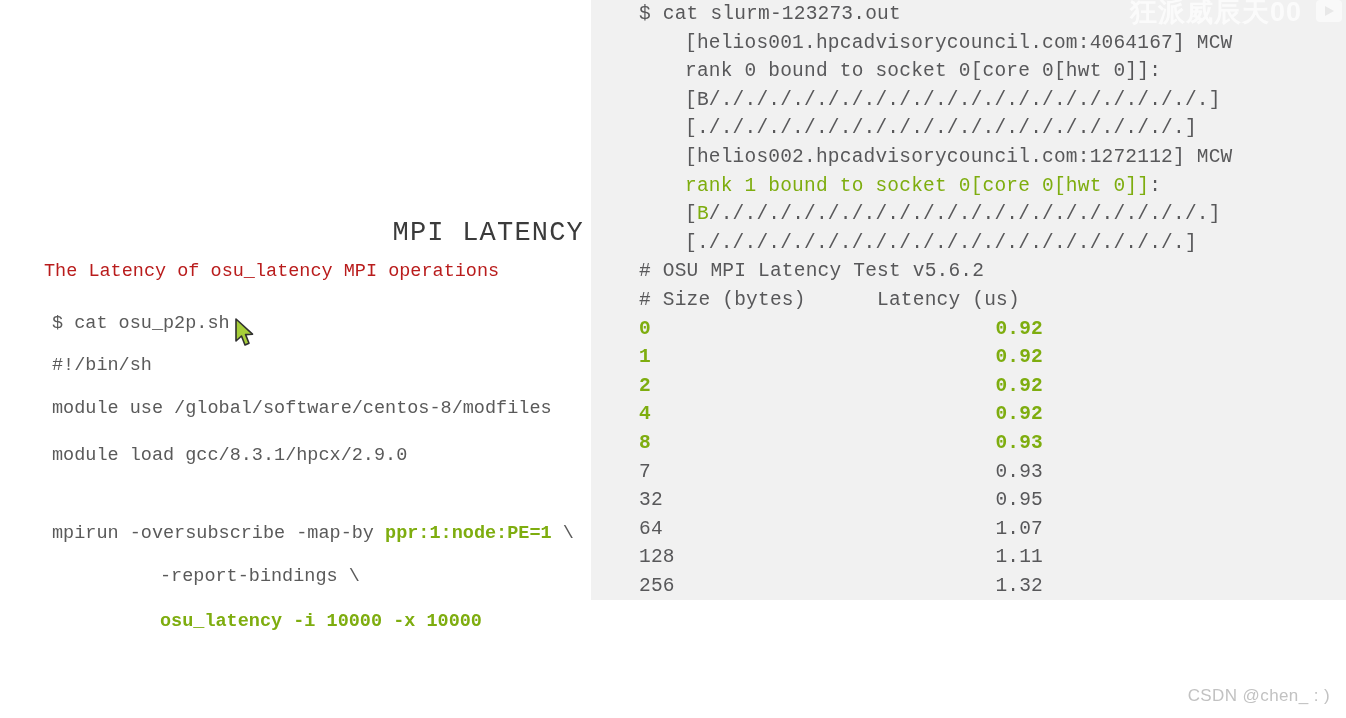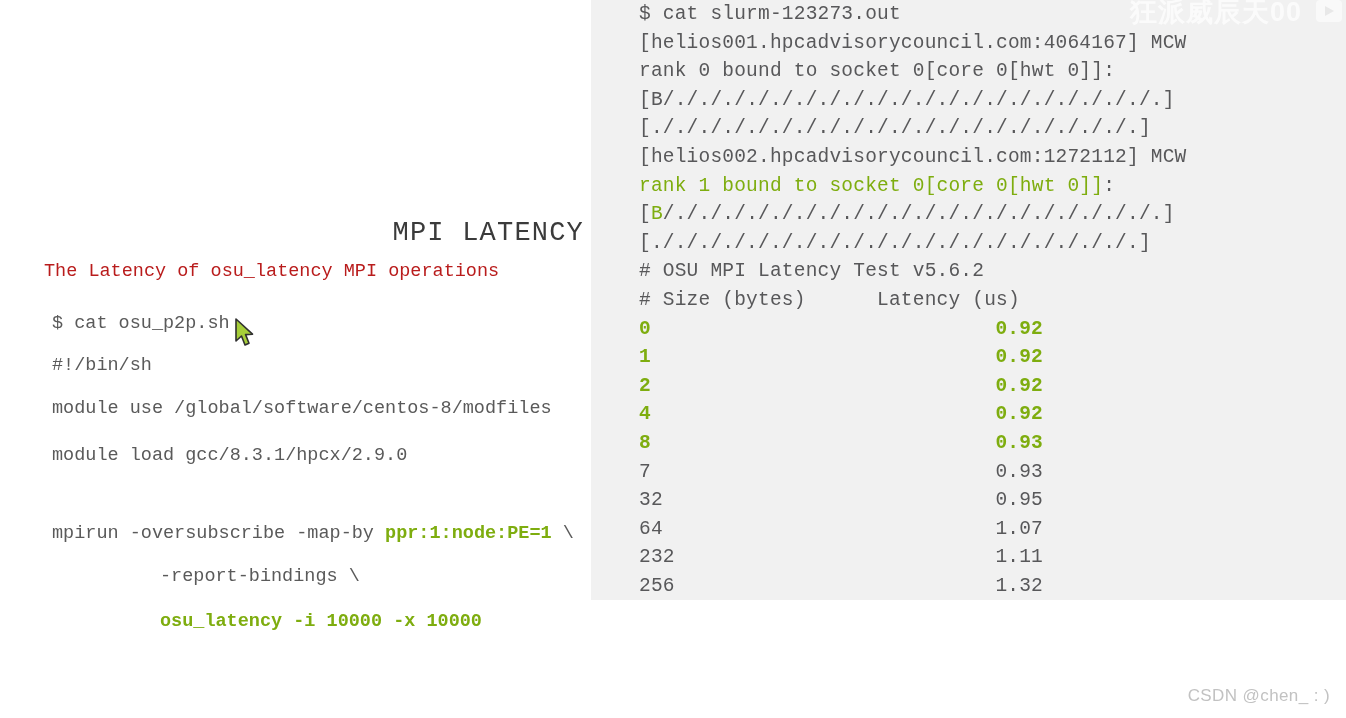--- a/index.html
+++ b/index.html
@@ -86,20 +86,21 @@
   .term-line {
     font-size: 19.5px;
     line-height: 28.6px;
     color: #58585a;
     white-space: pre;
     letter-spacing: 0.2px;
   }
   .term-line.wrap {
     white-space: pre-wrap;
     word-break: break-all;
+    margin-left: 46px;
   }
   .g      { color: #7ead0f; font-weight: normal; }
 
   
   .row {
     display: flex;
     font-size: 19.5px;
     line-height: 28.6px;
     letter-spacing: 0.2px;
   }
@@ -231,21 +232,21 @@
         </div>
         <div class="row">
           <span class="sz">32</span>
           <span class="lat">0.95</span>
         </div>
         <div class="row">
           <span class="sz">64</span>
           <span class="lat">1.07</span>
         </div>
         <div class="row">
-          <span class="sz">232</span>
+          <span class="sz">128</span>
           <span class="lat">1.11</span>
         </div>
         <div class="row">
           <span class="sz">256</span>
           <span class="lat">1.32</span>
         </div>
         <div class="row">
           <span class="sz">512</span>
           <span class="lat">1.41</span>
         </div>

